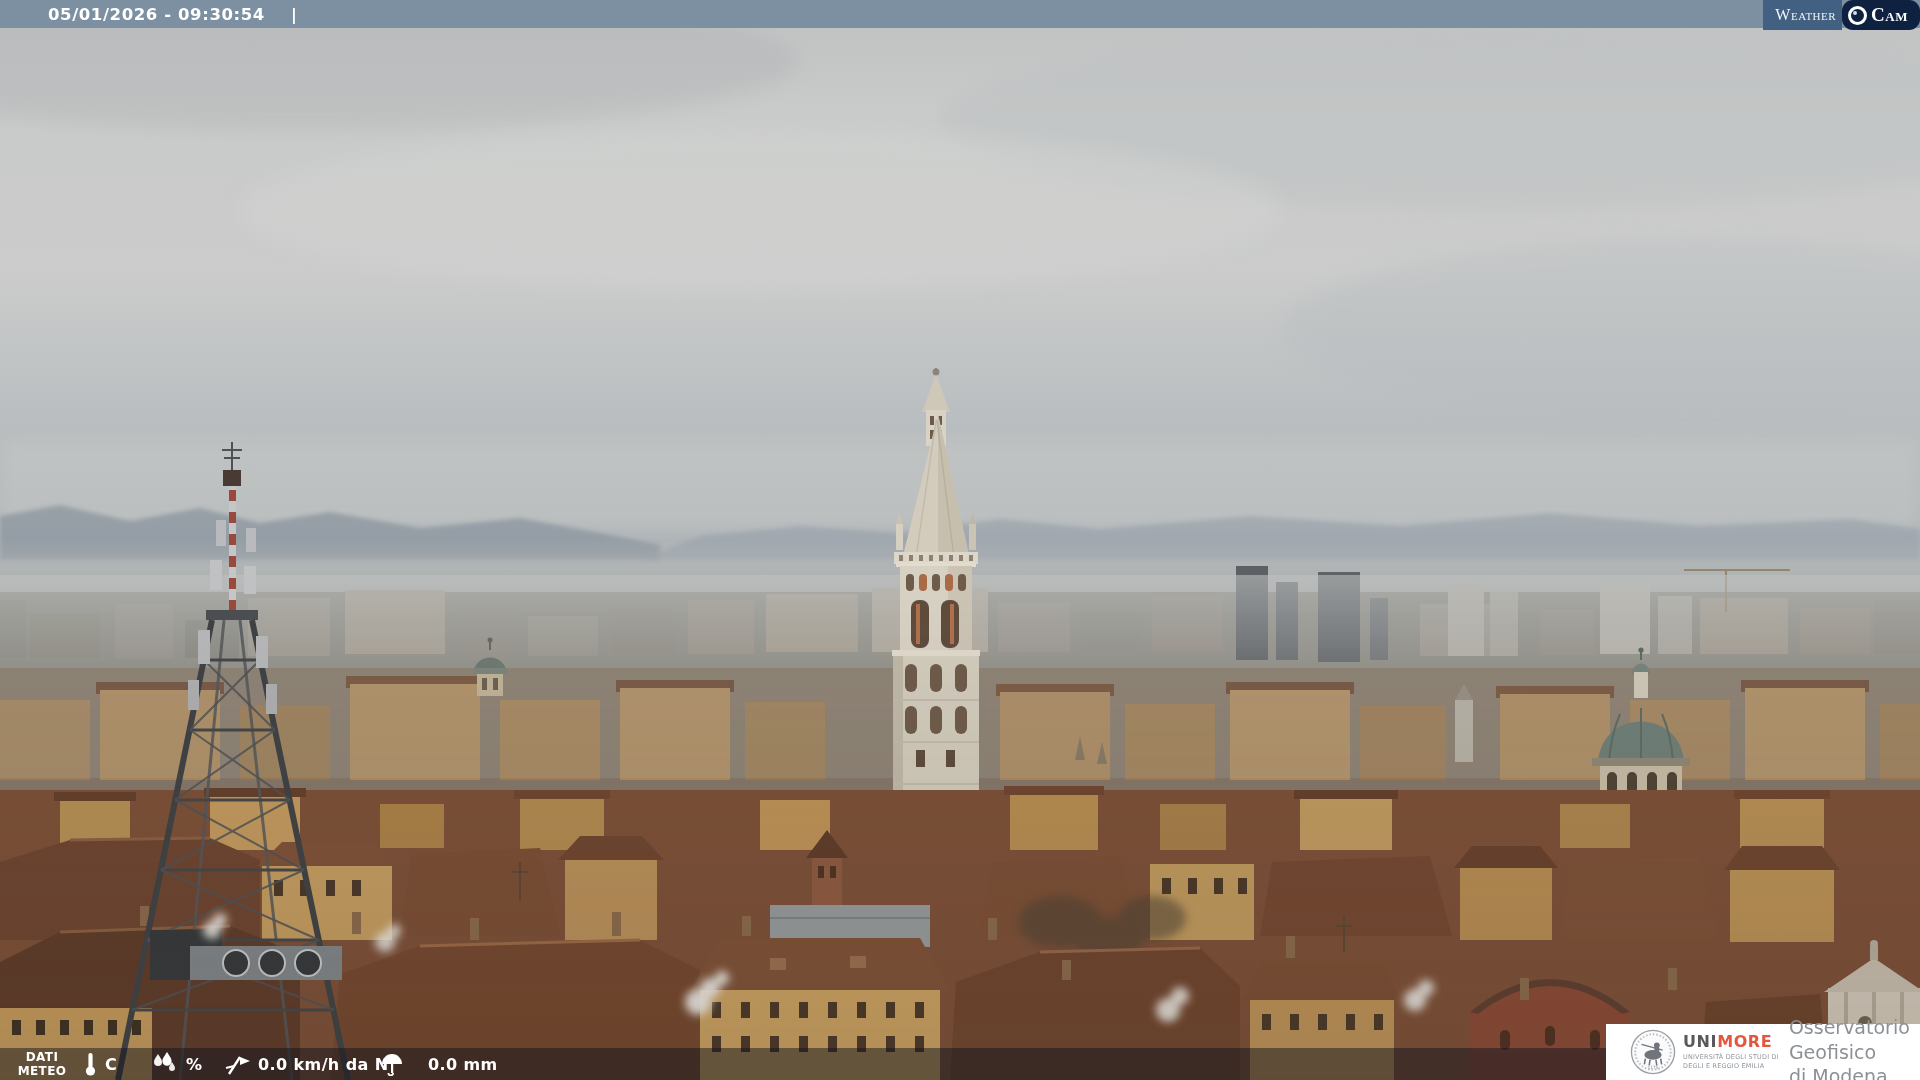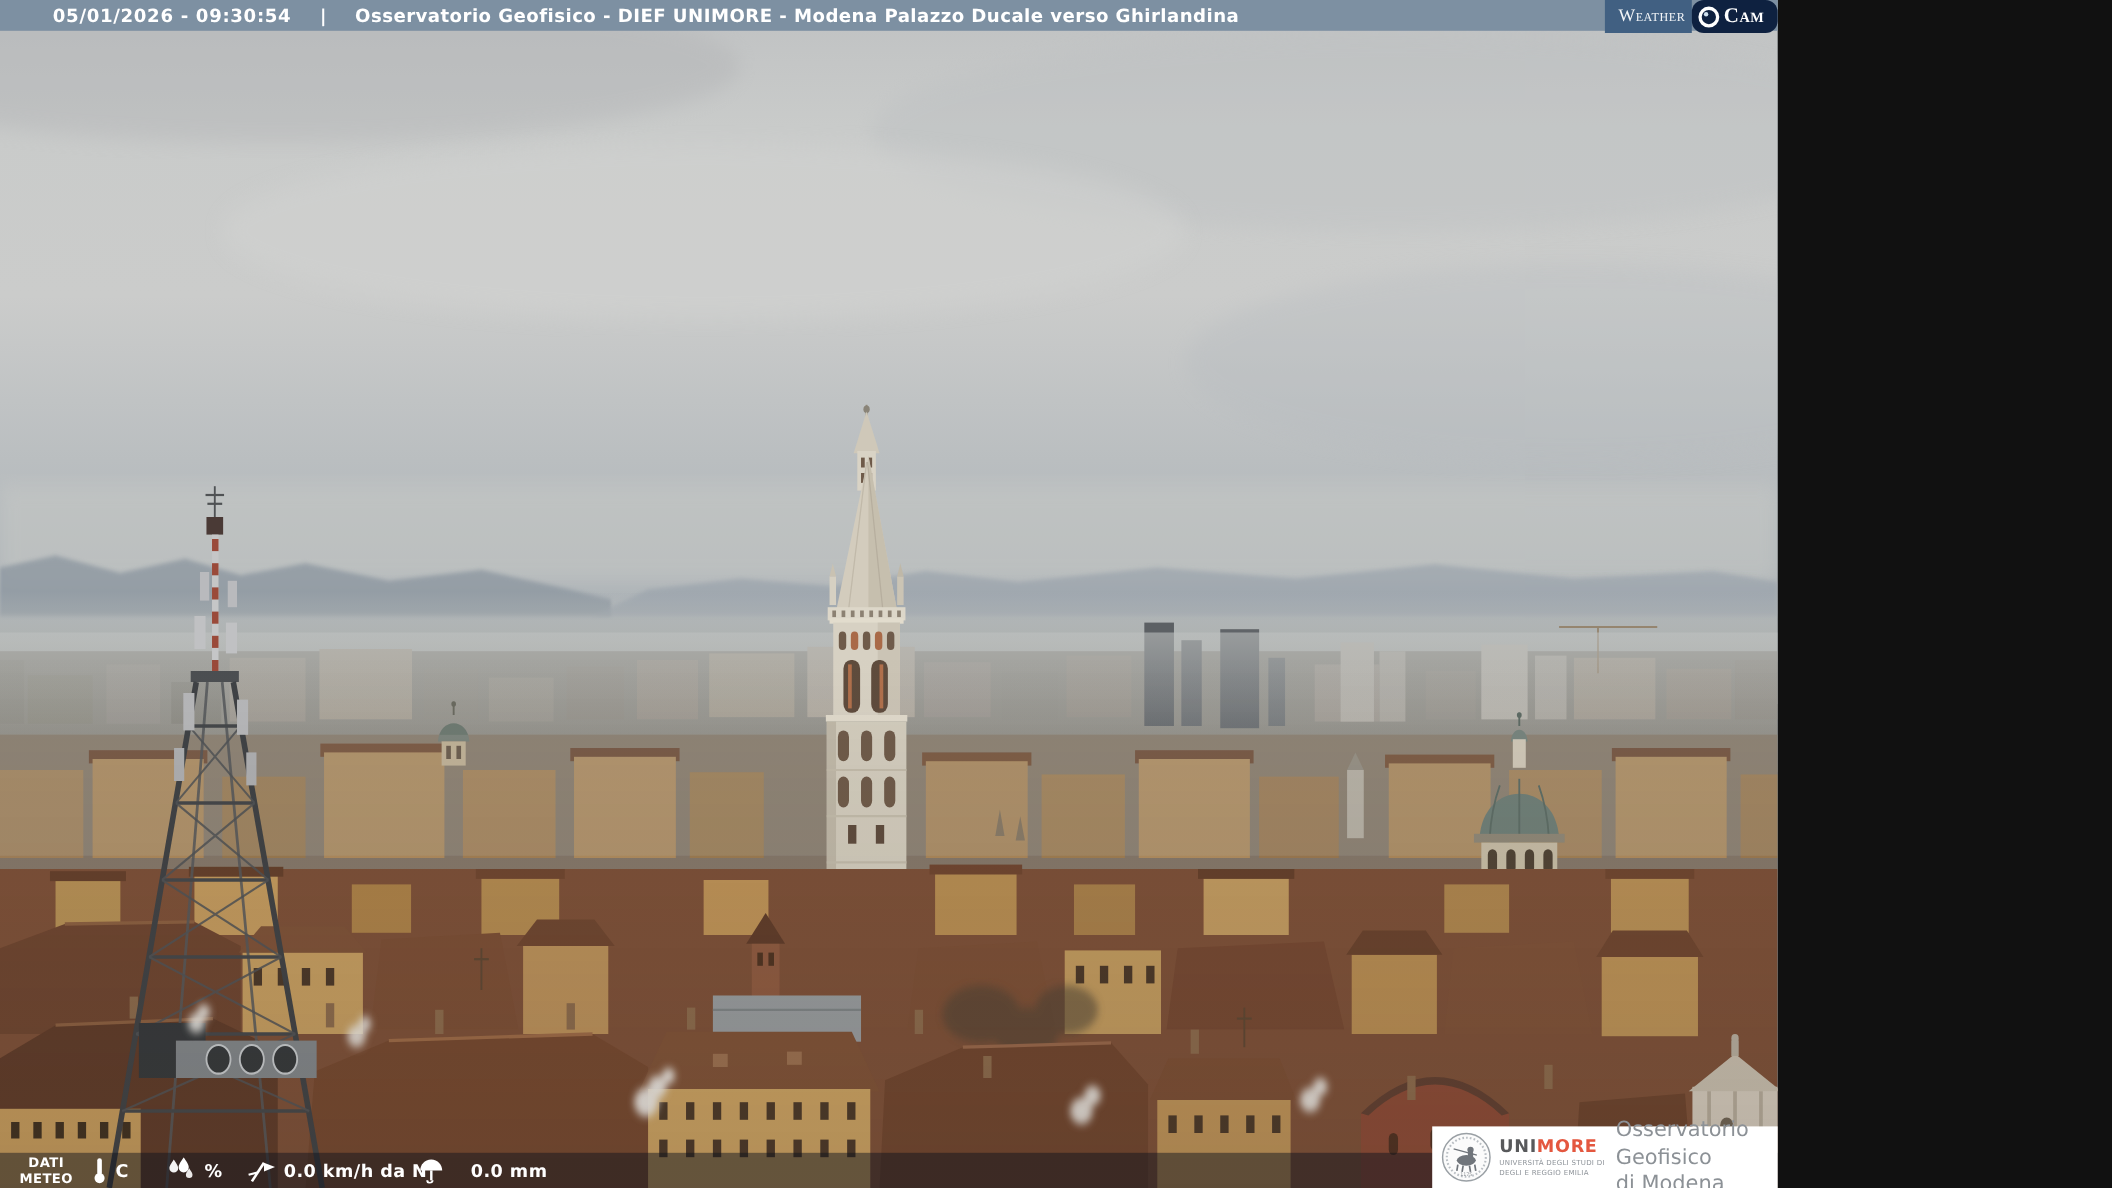--- a/index.html
+++ b/index.html
@@ -1,16 +1,16 @@
 <!DOCTYPE html>
 <html><head>
 <meta charset="utf-8">
 <style>
   html,body{margin:0;padding:0;background:#111;}
-  .viewport{position:relative;width:1616px;height:1080px;overflow:hidden;
+  .viewport{position:relative;width:1920px;height:1080px;overflow:hidden;
     font-family:"DejaVu Sans","Liberation Sans",sans-serif;background:#a9aeb2;}
   .scene{position:absolute;inset:0;}
   .scene svg{display:block;width:100%;height:100%;}
 
   
   .topbar{position:absolute;top:0;left:0;width:100%;height:28px;
     background:#7d90a2;display:flex;align-items:center;z-index:20;}
   .topbar .ts{margin-left:48px;color:#fff;font-weight:bold;font-size:16.5px;letter-spacing:.6px;}
   .topbar .sep{margin:0 26px;color:#fff;font-weight:bold;font-size:16px;}
   .topbar .title{color:#fff;font-weight:bold;font-size:16.5px;letter-spacing:.4px;}
@@ -32,21 +32,21 @@
   .meteobar{position:absolute;left:0;bottom:0;width:100%;height:32px;
     background:rgba(14,18,30,0.48);z-index:20;color:#fff;}
   .meteobar .mlabel{position:absolute;left:16px;top:3px;width:52px;text-align:center;
     font-size:12px;font-weight:bold;line-height:1.15;letter-spacing:.4px;}
   .mitem{position:absolute;top:0;height:32px;display:flex;align-items:center;}
   .mval{font-size:16px;font-weight:bold;letter-spacing:.4px;}
   .micon{display:flex;align-items:center;}
 
   
   .brand{position:absolute;right:0;bottom:0;width:314px;height:56px;background:#ffffff;
-    z-index:40;display:flex;align-items:center;padding:0 8px 0 8px;box-sizing:border-box;cursor:pointer;}
+    z-index:40;display:flex;align-items:center;padding:0 8px 0 24px;box-sizing:border-box;cursor:pointer;}
   .crest{flex:0 0 auto;}
   .wordmark{margin-left:7px;flex:0 0 auto;}
   .wordmark .wm{font-size:16px;font-weight:bold;letter-spacing:.6px;line-height:1;}
   .wordmark .uni{color:#58595b;}
   .wordmark .more{color:#e4573f;}
   .wordmark .sub{margin-top:3px;font-size:6.4px;color:#8f949a;letter-spacing:.25px;line-height:1.35;}
   .org{margin-left:10px;font-size:19px;color:#8c9196;line-height:1.3;}
 </style>
 </head>
 <body>
@@ -503,21 +503,20 @@
       </g>
     </g>
 
     <rect x="0" y="0" width="1920" height="1080" fill="url(#grade)"></rect>
   </svg>
   </div>
 
   <div class="topbar">
     <span class="ts">05/01/2026 - 09:30:54</span>
     <span class="sep">|</span>
-    <span class="title">Osservatorio Geofisico - DIEF UNIMORE - Modena Palazzo Ducale verso Ghirlandina</span>
   </div>
 
   <div class="wcam">
     <div class="wleft">
       <span>Weather</span>
     </div>
     <div class="wright">
       <span class="lens"></span>
       <span>Cam</span>
     </div>

